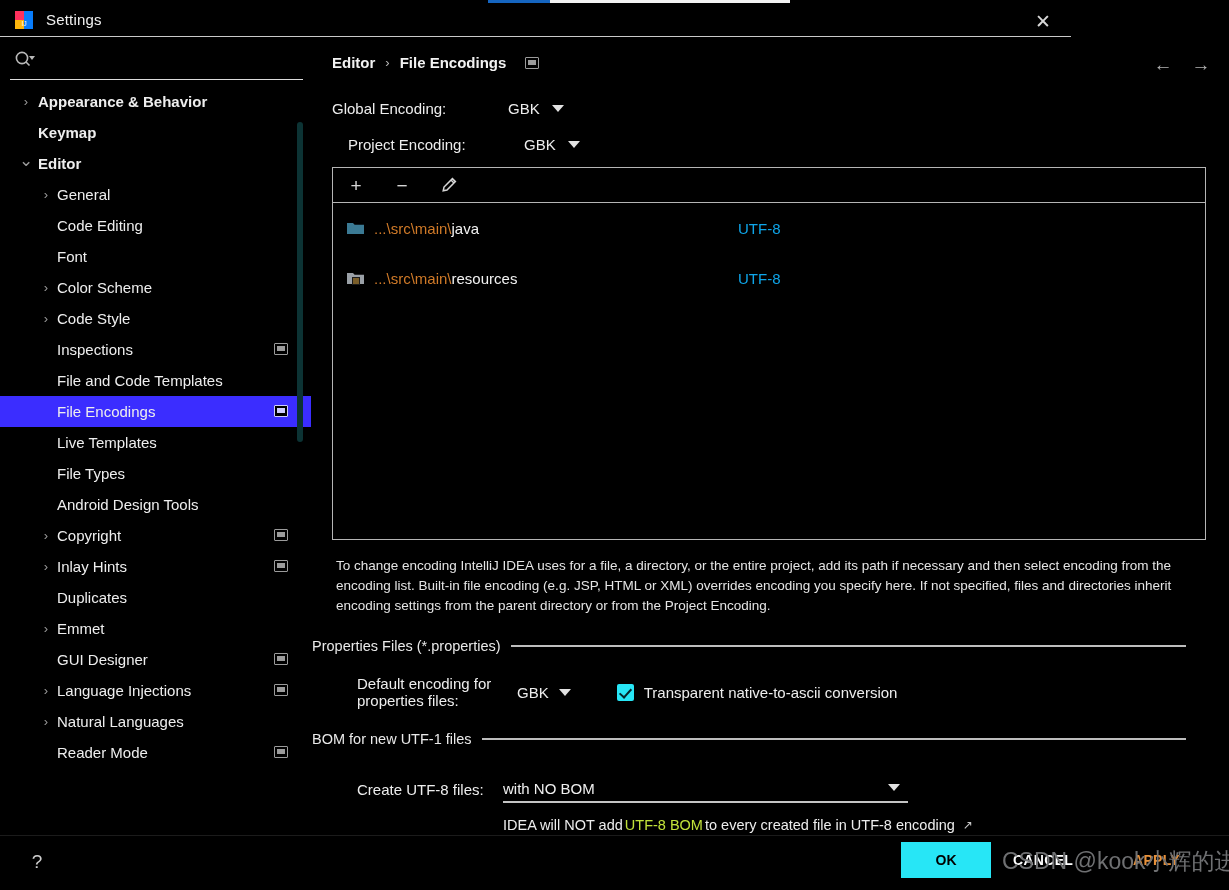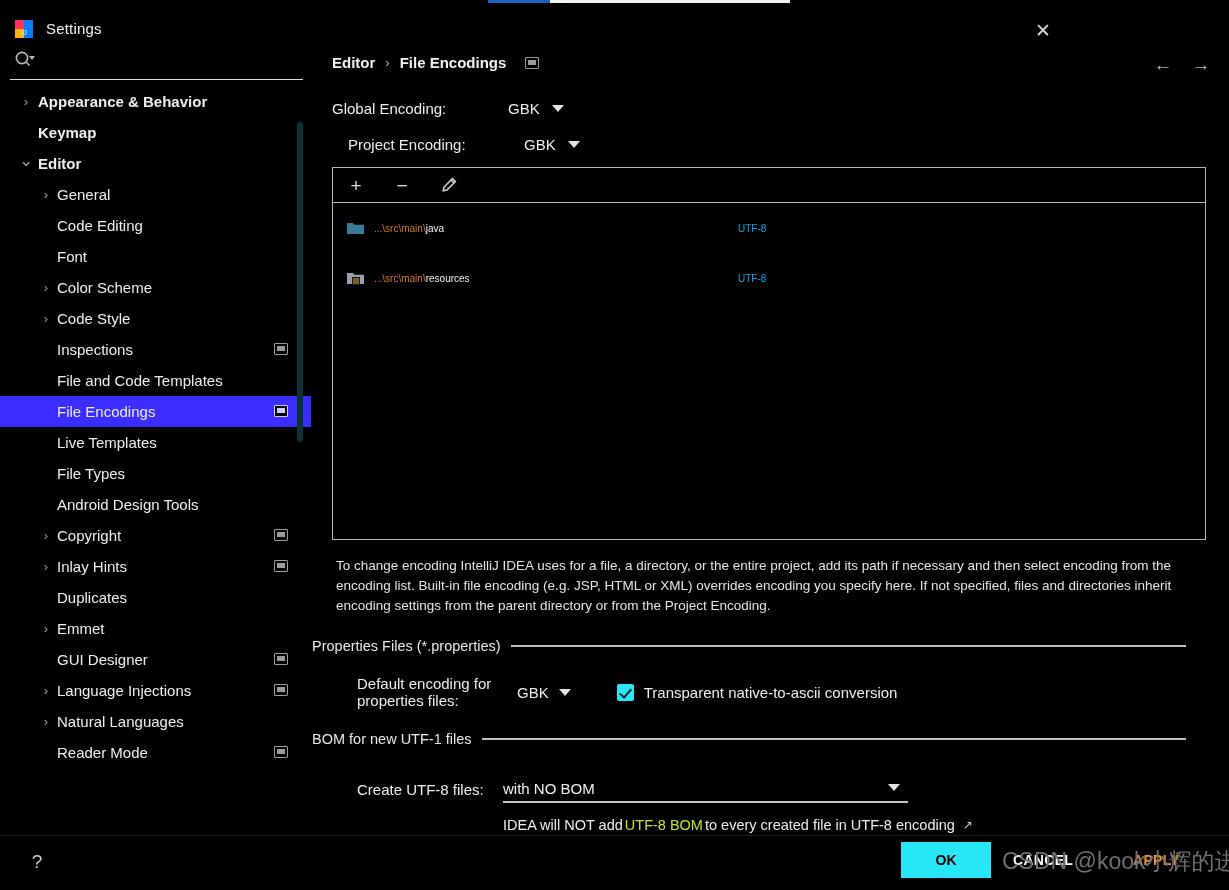--- a/index.html
+++ b/index.html
@@ -37,21 +37,21 @@
   .top-strip .bar-fill {
     position: absolute;
     left: 0; top: 0;
     width: 62px; height: 3px;
     background: #1565c0;
   }
 
   
   .titlebar {
     position: absolute;
-    top: 12px; left: 0;
+    top: 3px; left: 0;
     width: 1071px; height: 34px;
     display: flex;
     align-items: center;
     border-bottom: 1px solid #c9c9c9;
     background: #000;
   }
   .title-icon {
     margin-left: 14px;
     width: 20px; height: 20px;
     display: block;
@@ -275,21 +275,21 @@
     font-size: 15px;
     font-weight: bold;
     color: #f5f5f5;
   }
   .col-path { width: 405px; padding-left: 17px; }
   .col-enc  { width: 300px; }
   .table-row {
     height: 50px;
     display: flex;
     align-items: center;
-    font-size: 10px;
+    font-size: 15px;
     cursor: default;
   }
   .cell-path {
     width: 405px;
     padding-left: 14px;
     display: flex;
     align-items: center;
     gap: 10px;
   }
   .cell-enc { width: 300px; color: #0ea5e9; }

